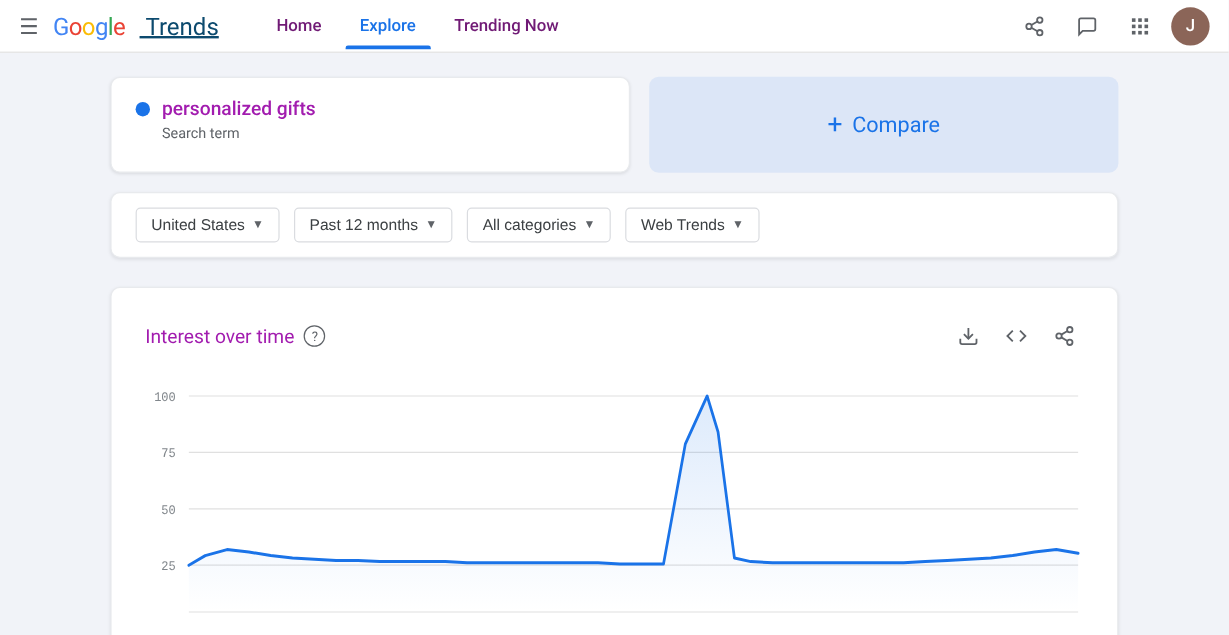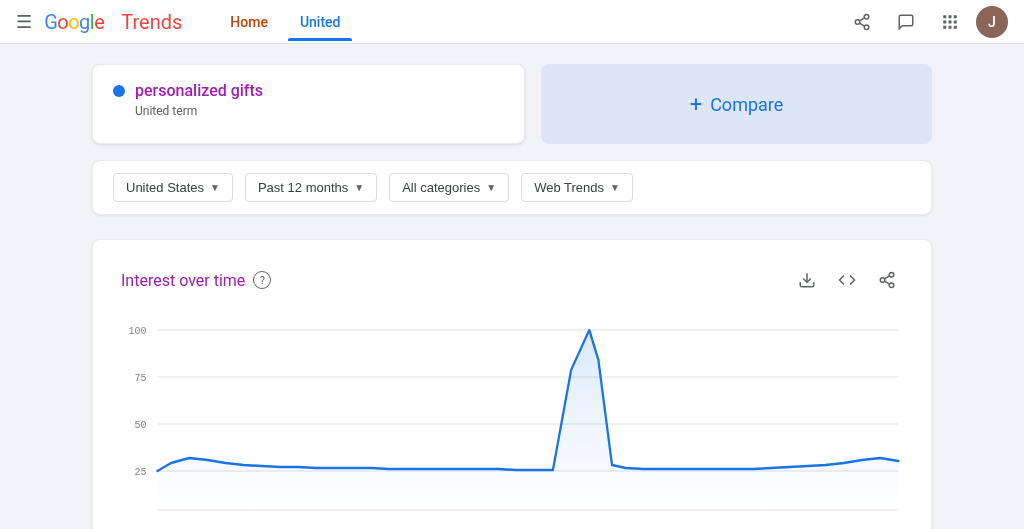--- a/index.html
+++ b/index.html
@@ -41,33 +41,34 @@
       font-size: 20px;
       font-weight: 400;
       letter-spacing: -0.5px;
     }
     .g-blue { color: #4285F4; }
     .g-red { color: #EA4335; }
     .g-yellow { color: #FBBC05; }
     .g-green { color: #34A853; }
     .trends-text {
       font-size: 20px;
-      color: #ef4444;
+      color: #0c4a6e;
       font-weight: 400;
+      text-decoration: underline;
     }
     .header-nav {
       display: flex;
       align-items: center;
       gap: 8px;
       margin-left: 24px;
     }
     .nav-item {
       padding: 10px 12px;
       font-size: 14px;
-      color: #c2410c;
+      color: #701a75;
       cursor: pointer;
       text-decoration: none;
       font-weight: 500;
       position: relative;
     }
     .nav-item.active {
       color: #1a73e8;
     }
     .nav-item.active::after {
       content: '';
@@ -274,21 +275,22 @@
   <div class="header-left">
     <div class="hamburger-icon">☰</div>
     <div class="google-trends-logo">
       <span class="google-text">
         <span class="g-blue">G</span><span class="g-red">o</span><span class="g-yellow">o</span><span class="g-blue">g</span><span class="g-green">l</span><span class="g-red">e</span>
       </span>
       <span class="trends-text">&nbsp;Trends</span>
     </div>
     <nav class="header-nav">
       <a class="nav-item">Home</a>
-      <a class="nav-item active">United</a>
+      <a class="nav-item active">Explore</a>
+      <a class="nav-item">Trending Now</a>
     </nav>
   </div>
   <div class="header-right">
     <div class="icon-btn">
       <svg width="18" height="18" viewBox="0 0 24 24" fill="none" stroke="#5f6368" stroke-width="2">
         <circle cx="18" cy="5" r="3"></circle>
           <circle cx="6" cy="12" r="3"></circle>
           <circle cx="18" cy="19" r="3"></circle>
         <line x1="8.59" y1="13.51" x2="15.42" y2="17.49"></line>
           <line x1="15.41" y1="6.51" x2="8.59" y2="10.49"></line>
@@ -317,21 +319,21 @@
 </header>
 
 <div class="main">
 
   <div class="search-row">
     <div class="search-term-card">
       <div class="search-term-header">
         <div class="blue-dot"></div>
         <span class="search-term-name">personalized gifts</span>
       </div>
-      <span class="search-term-type">United term</span>
+      <span class="search-term-type">Search term</span>
     </div>
     <div class="compare-card">
       <span class="compare-plus">+</span>
       <span>Compare</span>
     </div>
   </div>
 
   <div class="filters-row">
     <button class="filter-btn">
       <span>United States</span>

